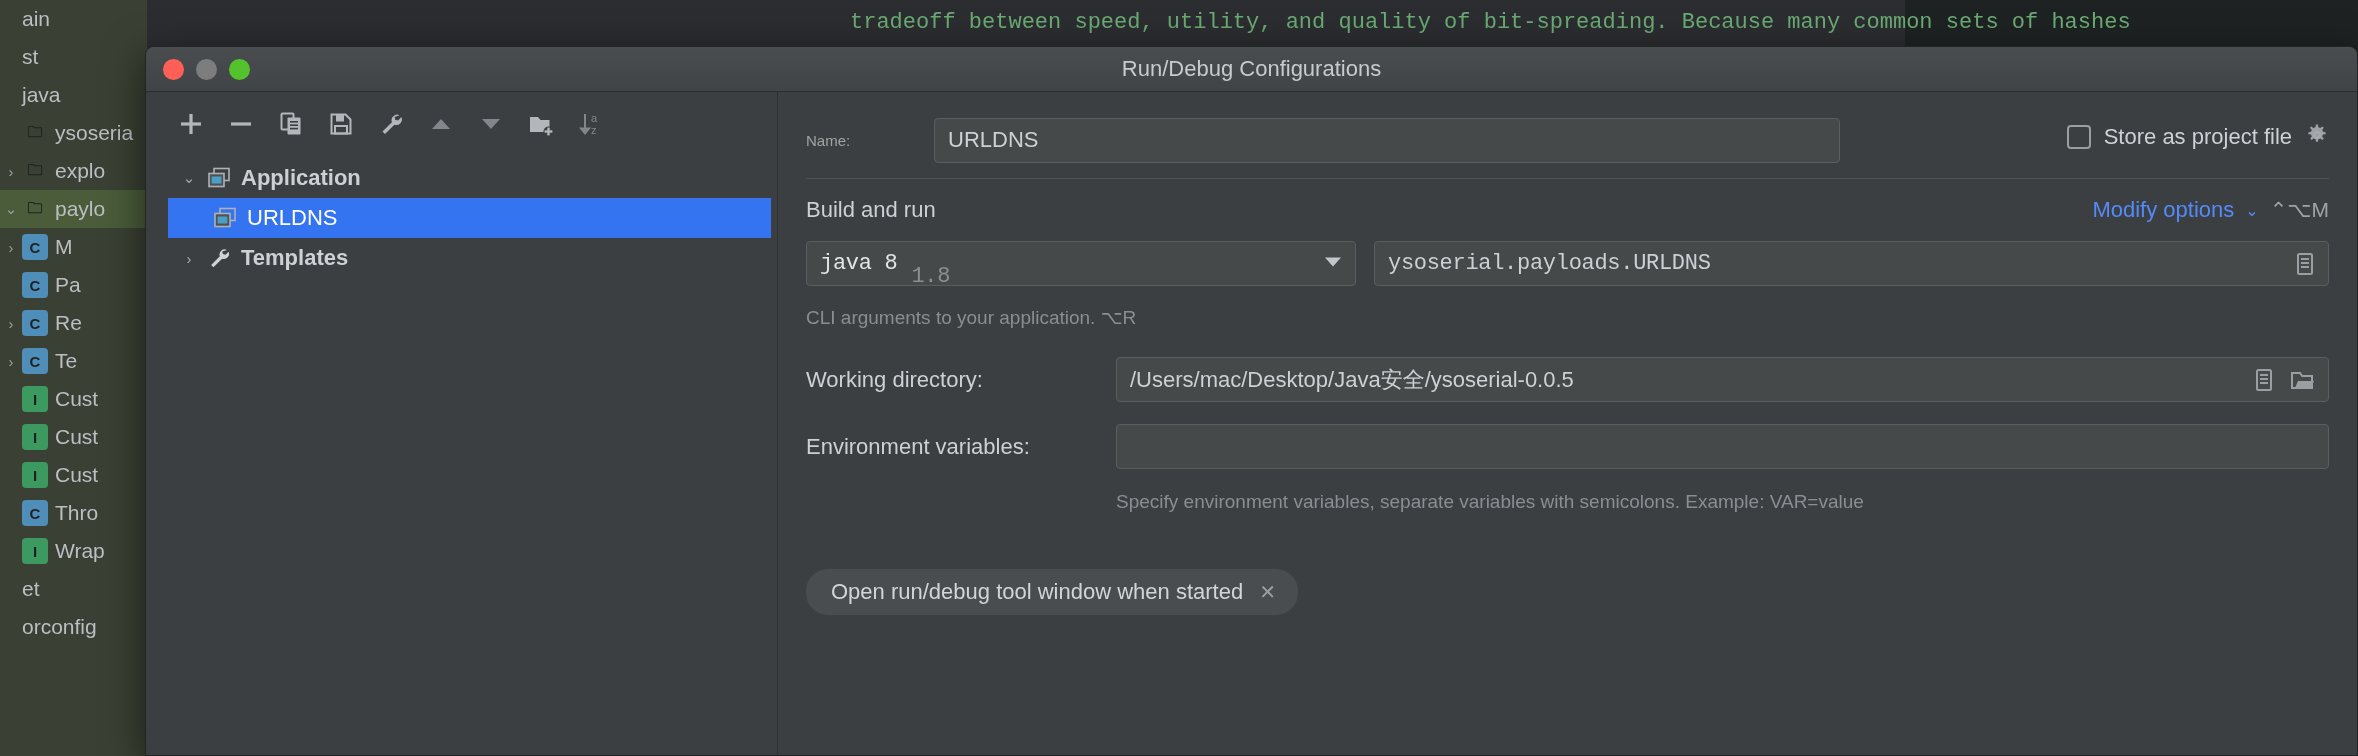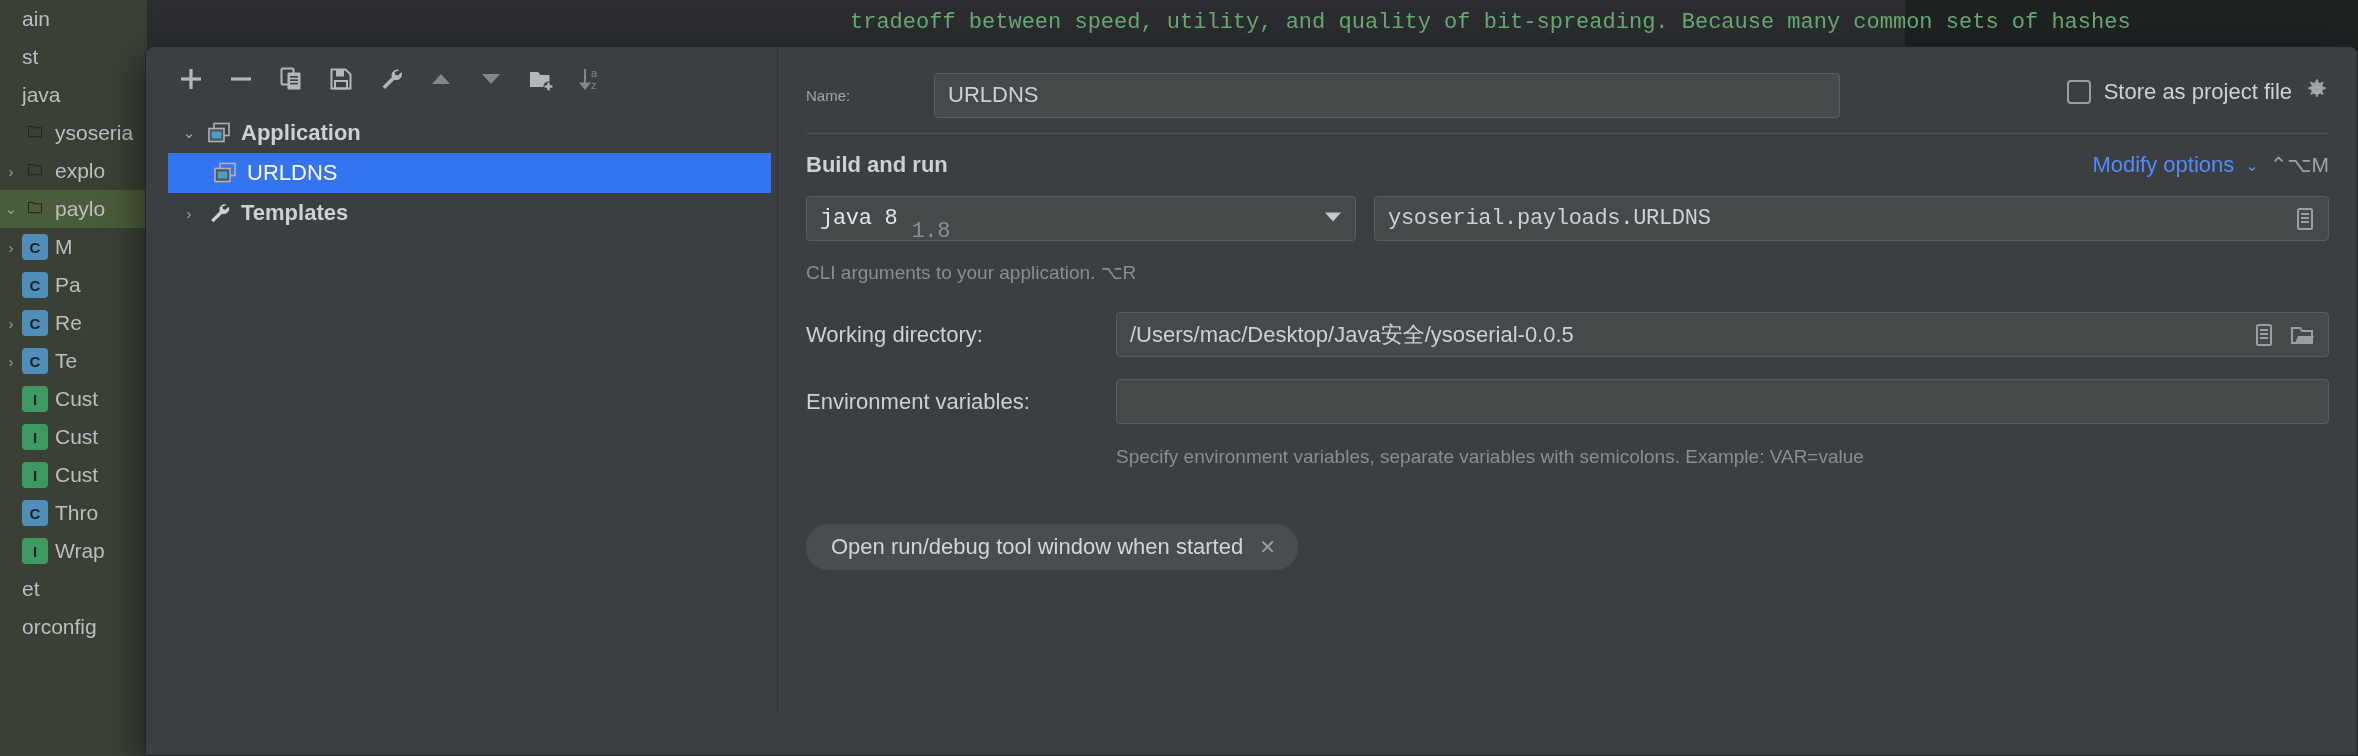--- a/index.html
+++ b/index.html
@@ -153,21 +153,21 @@
   }
   .store-lbl { font-size: 22px; color: #cdd0d4; }
   .gear { color: #a9adb1; }
 
   .divider { height: 1px; background: #4e5254; margin: 6px 0 0 0; }
 
   .sec-head {
     display: flex; align-items: center; height: 62px;
     justify-content: space-between;
   }
-  .sec-title { font-size: 22px; font-weight: bold; color: #cdd0d4; }
+  .sec-title { font-size: 22px; font-weight: normal; color: #cdd0d4; }
   .modify-wrap { display: flex; align-items: center; gap: 11px; }
   .modify-link { font-size: 22px; color: #548af7; }
   .modify-chev { color: #548af7; font-size: 16px; }
   .modify-key { font-size: 21px; color: #9fa3a7; }
 
   .row2 { display: flex; gap: 18px; align-items: center; }
   #jdk-select {
     width: 550px; position: relative; justify-content: flex-start;
   }
   #jdk-select .sel-ver { color: #e3e5e8; }
@@ -307,20 +307,28 @@
     <div class="bg-tab-nub" style="left:570px; top:0; width:22px; height:42px;"></div>
 
     <div class="bg-editor">
       <div class="code-line">tradeoff between speed, utility, and quality of bit-spreading. Because many common sets of hashes</div>
       <div class="code-line dim">     pay be asd the distributed (read mathematical) problem benefit for some media) may be more convenient</div>
     </div>
   </div>
 
   <div id="dialog">
 
+    <div class="titlebar">
+      <div class="traffic">
+        <div class="dot dot-red"></div>
+        <div class="dot dot-amber"></div>
+        <div class="dot dot-green"></div>
+      </div>
+      <div class="title-text">Run/Debug Configurations</div>
+    </div>
 
     <div class="dlg-body">
 
       <div class="left-pane">
 
         <div class="lp-toolbar">
 
           <div class="tb-btn">
             <svg width="26" height="26" viewBox="0 0 26 26">
               <rect x="11.4" y="3" width="3.2" height="20" fill="#b3b6ba"></rect>

